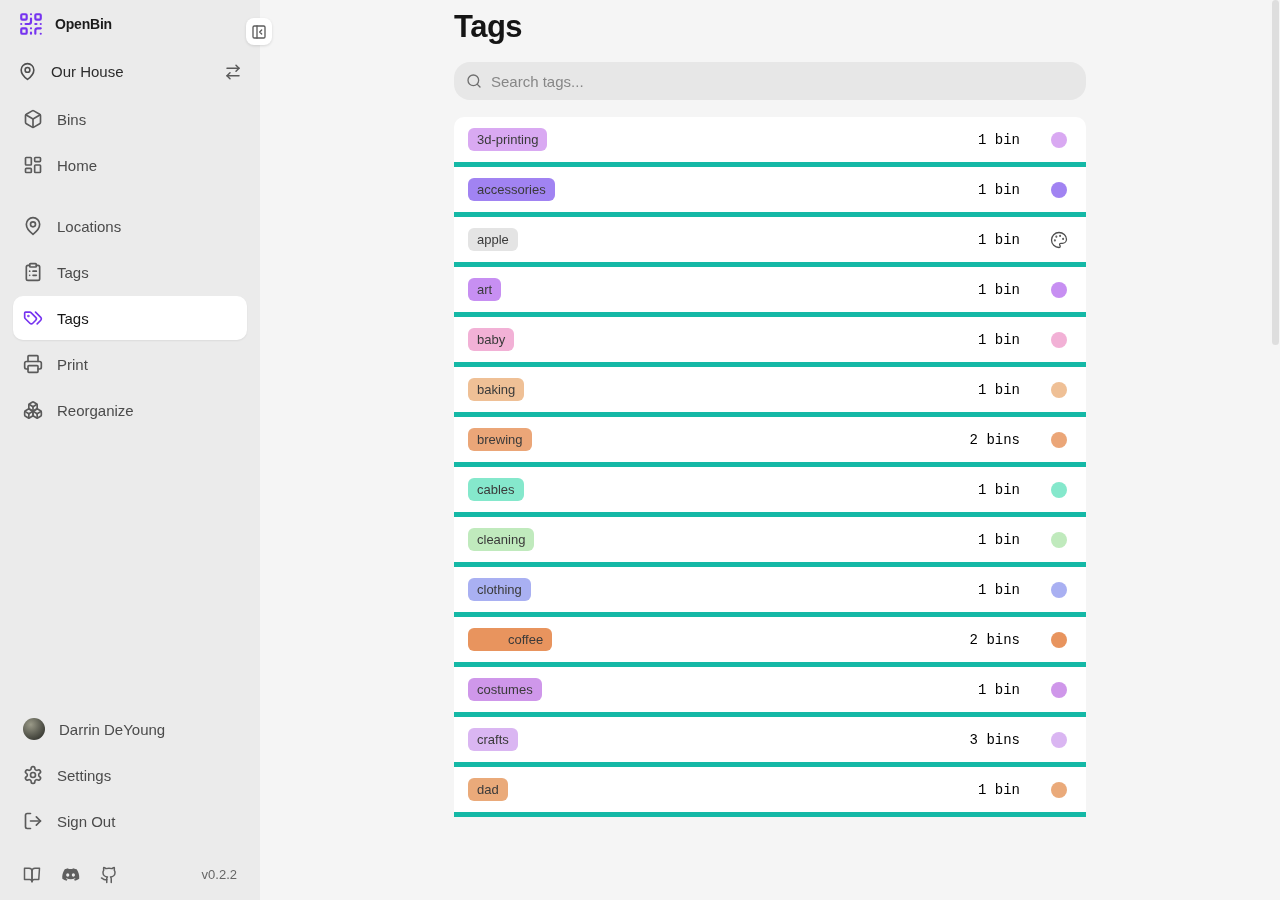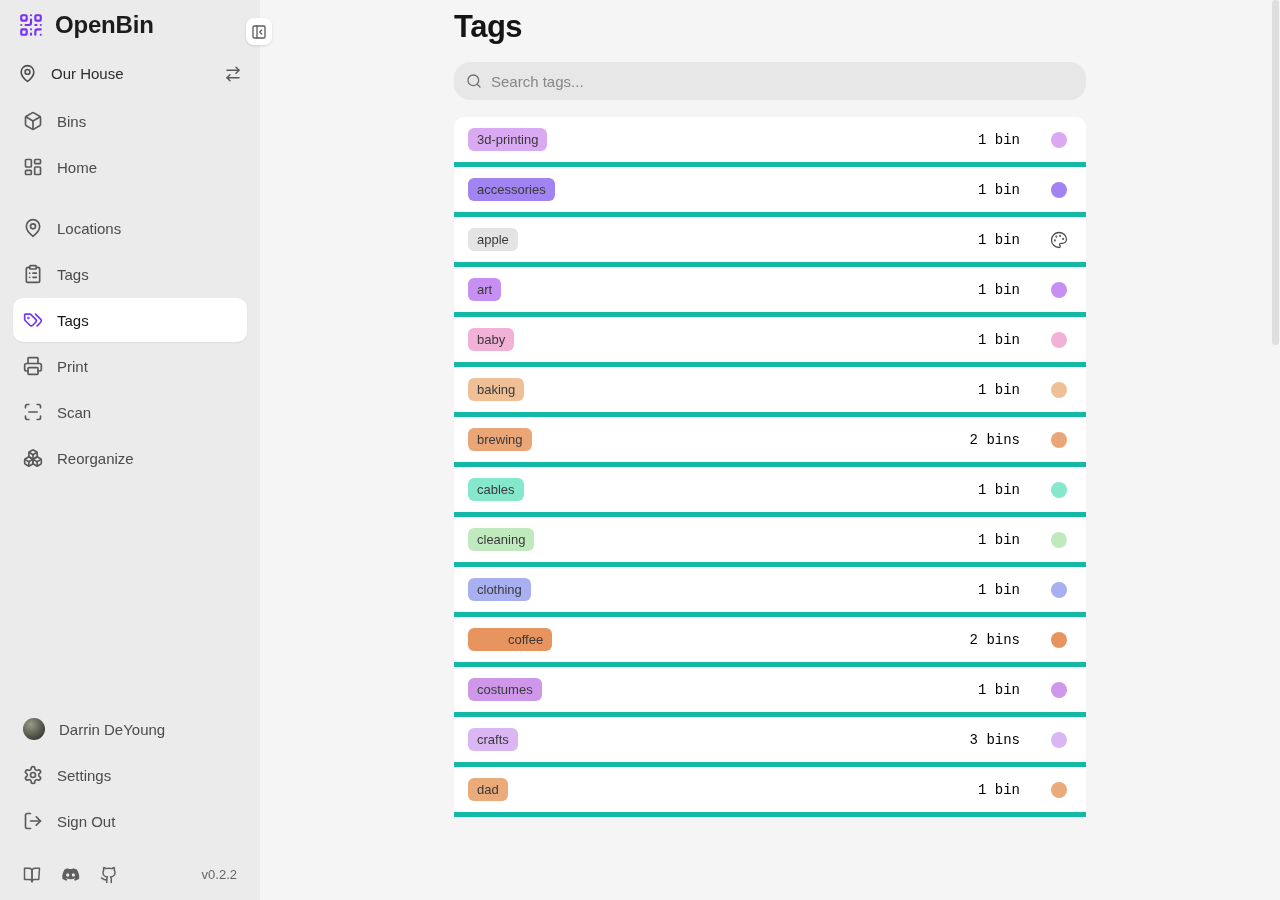--- a/index.html
+++ b/index.html
@@ -17,21 +17,21 @@
     width: 260px; height: 900px;
     background: #ebebeb;
     display: flex; flex-direction: column;
     z-index: 2;
   }
   .logo-row {
     display: flex; align-items: center; gap: 11px;
     padding: 11px 18px 0 18px;
   }
   .logo-icon { color: #7633f0; }
-  .logo-text { font-size: 24px; font-weight: 800; color: #1c1c1c; letter-spacing: -0.2px; }
+  .logo-text { font-size: 14px; font-weight: 800; color: #1c1c1c; letter-spacing: -0.2px; }
 
   .collapse-btn {
     position: fixed; left: 246px; top: 18px;
     width: 26px; height: 27px;
     background: #ffffff; border: none; border-radius: 8px;
     box-shadow: 0 1px 3px rgba(0,0,0,0.13);
     display: flex; align-items: center; justify-content: center;
     color: #5c5c5c; cursor: pointer; z-index: 3;
   }
 
@@ -255,32 +255,20 @@
             <path d="M6 18H4a2 2 0 0 1-2-2v-5a2 2 0 0 1 2-2h16a2 2 0 0 1 2 2v5a2 2 0 0 1-2 2h-2"></path>
             <path d="M6 9V3a1 1 0 0 1 1-1h10a1 1 0 0 1 1 1v6"></path>
             <rect x="6" y="14" width="12" height="8" rx="1"></rect>
           </svg>
       </span>
       <span>Print</span>
     </div>
     <div class="nav-item">
       <span class="nv-icon">
         <svg width="20" height="20" viewBox="0 0 24 24" fill="none" stroke="currentColor" stroke-width="2" stroke-linecap="round" stroke-linejoin="round">
-            <path d="M3 7V5a2 2 0 0 1 2-2h2"></path>
-            <path d="M17 3h2a2 2 0 0 1 2 2v2"></path>
-            <path d="M21 17v2a2 2 0 0 1-2 2h-2"></path>
-            <path d="M7 21H5a2 2 0 0 1-2-2v-2"></path>
-            <path d="M7 12h10"></path>
-          </svg>
-      </span>
-      <span>Scan</span>
-    </div>
-    <div class="nav-item">
-      <span class="nv-icon">
-        <svg width="20" height="20" viewBox="0 0 24 24" fill="none" stroke="currentColor" stroke-width="2" stroke-linecap="round" stroke-linejoin="round">
             <path d="M2.97 12.92A2 2 0 0 0 2 14.63v3.24a2 2 0 0 0 .97 1.71l3 1.8a2 2 0 0 0 2.06 0L12 19v-5.5l-5-3-4.03 2.42Z"></path>
             <path d="m7 16.5-4.74-2.85"></path>
             <path d="m7 16.5 5-3"></path>
             <path d="M7 16.5v5.17"></path>
             <path d="M12 13.5V19l3.97 2.38a2 2 0 0 0 2.06 0l3-1.8a2 2 0 0 0 .97-1.71v-3.24a2 2 0 0 0-.97-1.71L17 10.5l-5 3Z"></path>
             <path d="m17 16.5-5-3"></path>
             <path d="m17 16.5 4.74-2.85"></path>
             <path d="M17 16.5v5.17"></path>
             <path d="M7.97 4.42A2 2 0 0 0 7 6.13v4.37l5 3 5-3V6.13a2 2 0 0 0-.97-1.71l-3-1.8a2 2 0 0 0-2.06 0l-3 1.8Z"></path>
             <path d="M12 8 7.26 5.15"></path>

